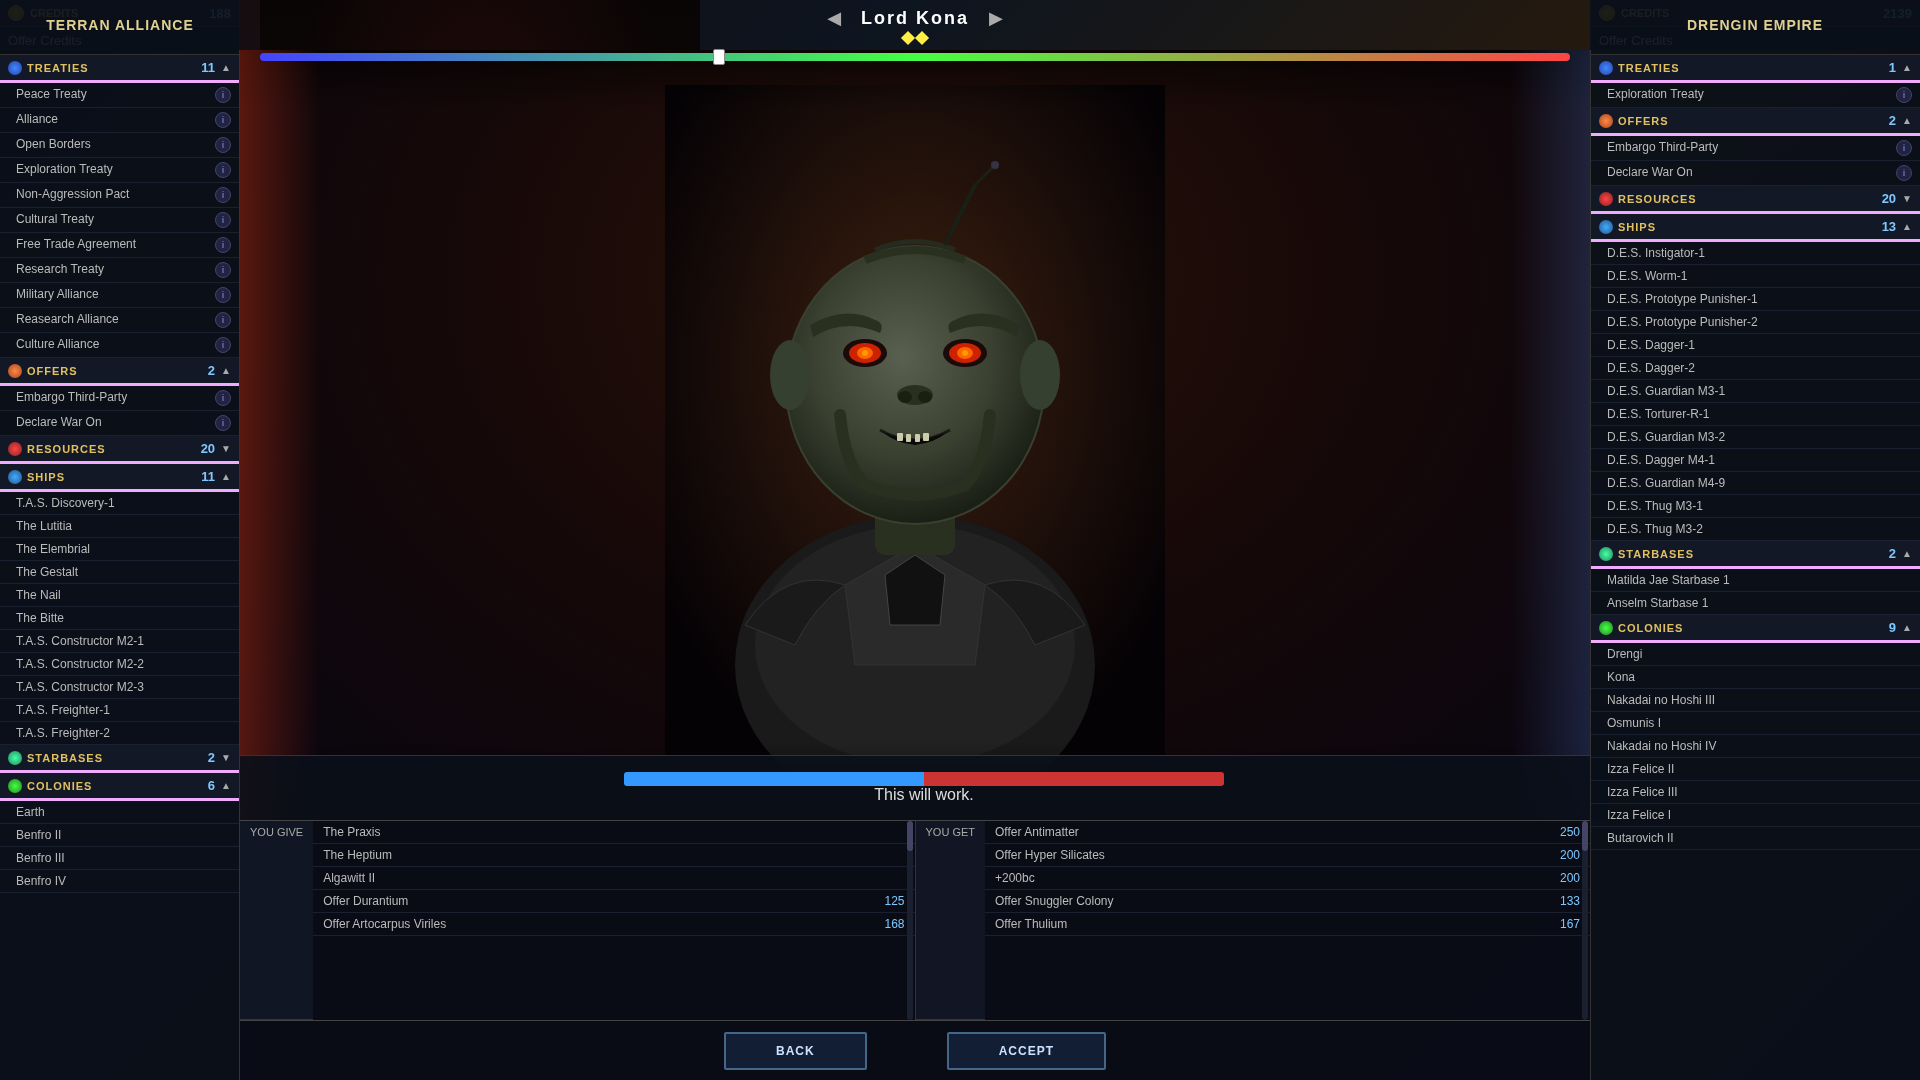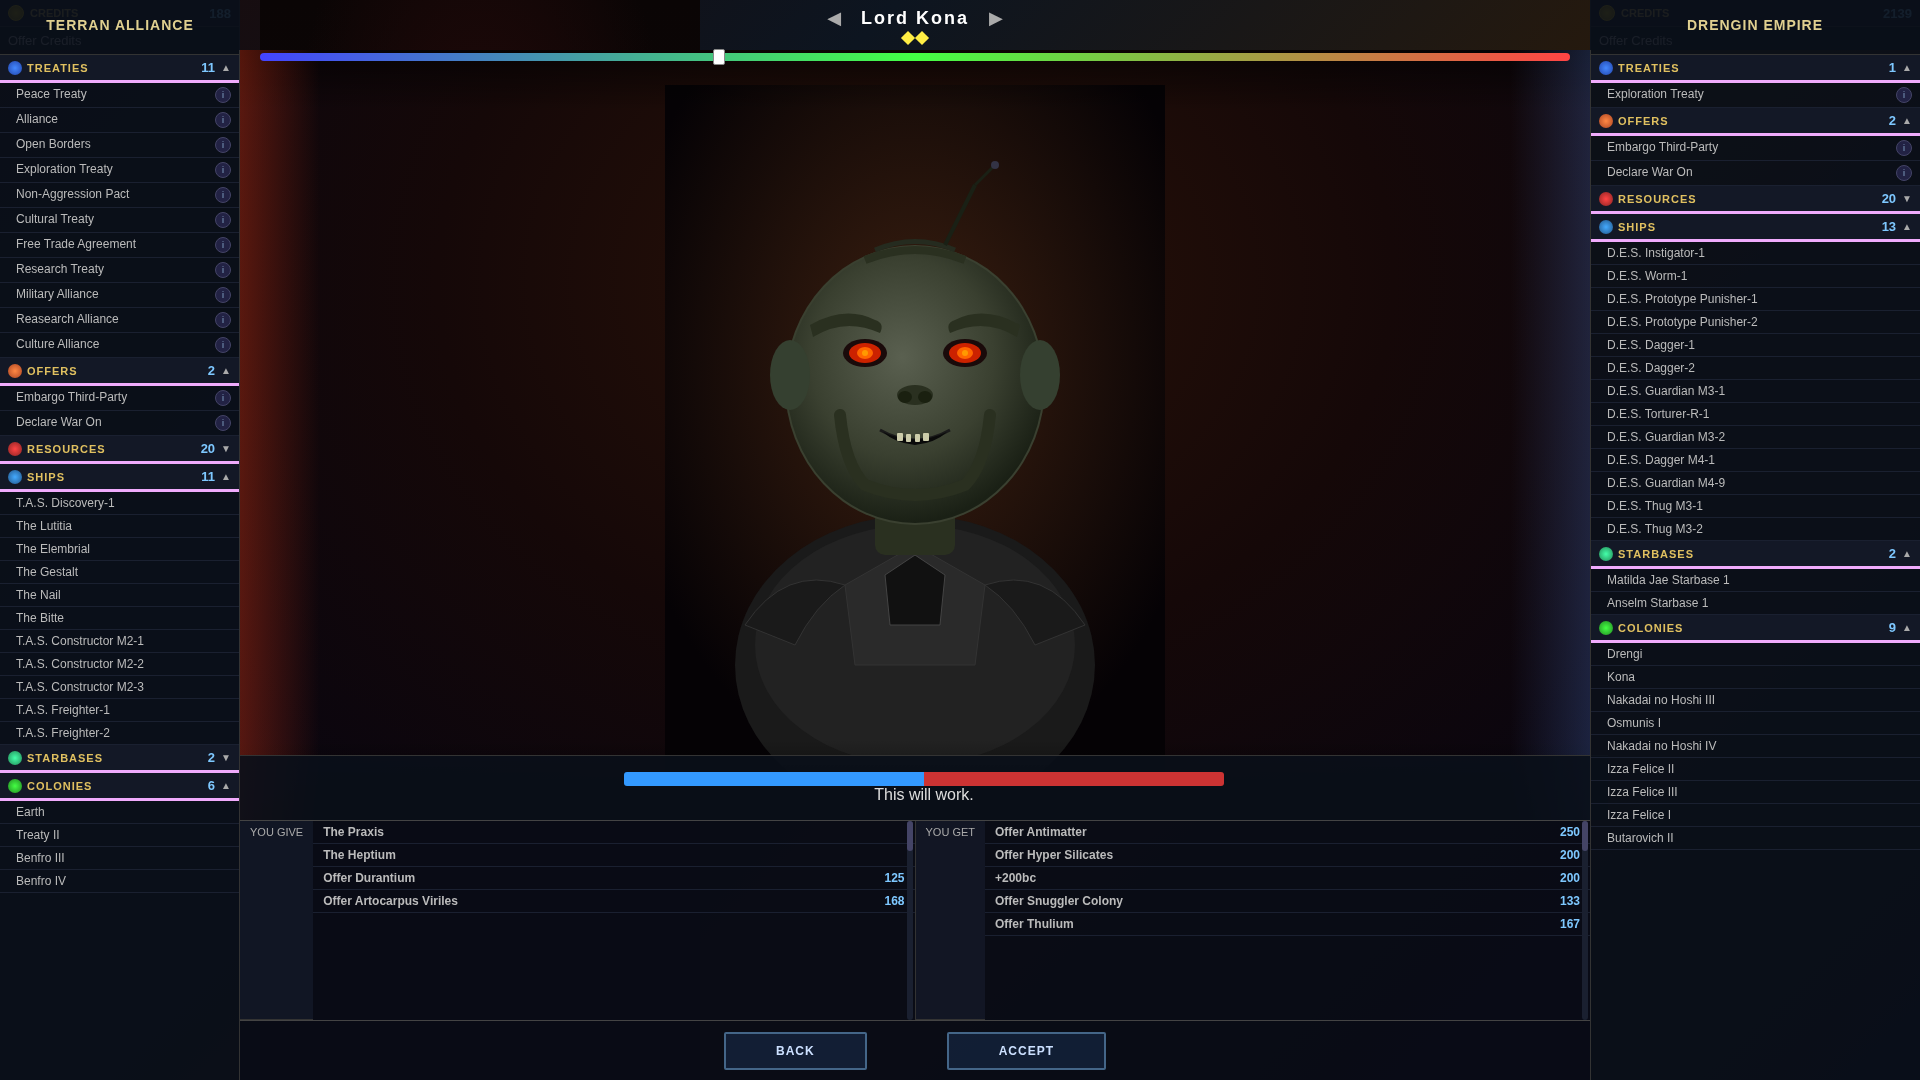--- a/index.html
+++ b/index.html
@@ -327,21 +327,20 @@
       text-align: center;
       color: #aaa;
       text-transform: uppercase;
       border-bottom: 1px solid #333;
       background: rgba(20,25,40,0.8);
     }
     .trade-col-scroll {
       flex: 1;
       overflow: hidden;
       position: relative;
-      font-weight: bold;
     }
     .trade-row {
       display: flex;
       align-items: center;
       padding: 4px 10px;
       border-bottom: 1px solid #1a2030;
     }
     .trade-row-label {
       flex: 1;
       font-size: 12px;
@@ -555,20 +554,23 @@
     <div class="trade-col">
       <div class="trade-col-header">You Give</div>
       <div class="trade-col-scroll">
         <div class="trade-row">
           <span class="trade-row-label">The Praxis</span>
         </div>
         <div class="trade-row">
           <span class="trade-row-label">The Heptium</span>
         </div>
         <div class="trade-row">
+          <span class="trade-row-label">Algawitt II</span>
+        </div>
+        <div class="trade-row">
           <span class="trade-row-label">Offer Durantium</span>
           <span class="trade-row-value">125</span>
         </div>
         <div class="trade-row">
           <span class="trade-row-label">Offer Artocarpus Viriles</span>
           <span class="trade-row-value">168</span>
         </div>
         <div class="trade-scroll-bar">
           <div class="trade-scroll-thumb"></div>
         </div>
@@ -744,21 +746,21 @@
     <div class="section-header">
       <div class="section-header-icon icon-colonies"></div>
       <span class="section-header-label">Colonies</span>
       <span class="section-count">6</span>
       <span class="collapse-arrow">▲</span>
     </div>
     <div class="list-item">
         <span class="list-item-label">Earth</span>
       </div>
     <div class="list-item">
-        <span class="list-item-label">Treaty II</span>
+        <span class="list-item-label">Benfro II</span>
       </div>
     <div class="list-item">
         <span class="list-item-label">Benfro III</span>
       </div>
     <div class="list-item">
         <span class="list-item-label">Benfro IV</span>
       </div>
   </div>
 </div>
 

